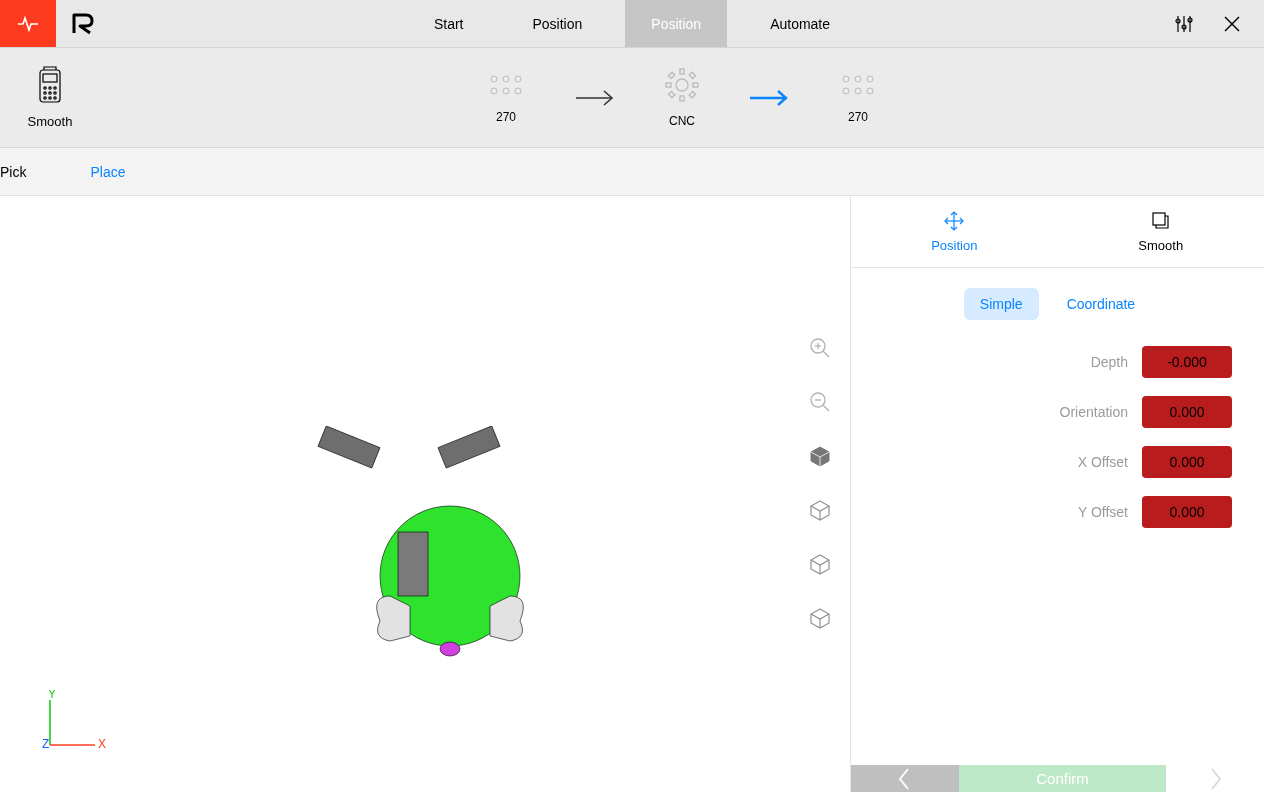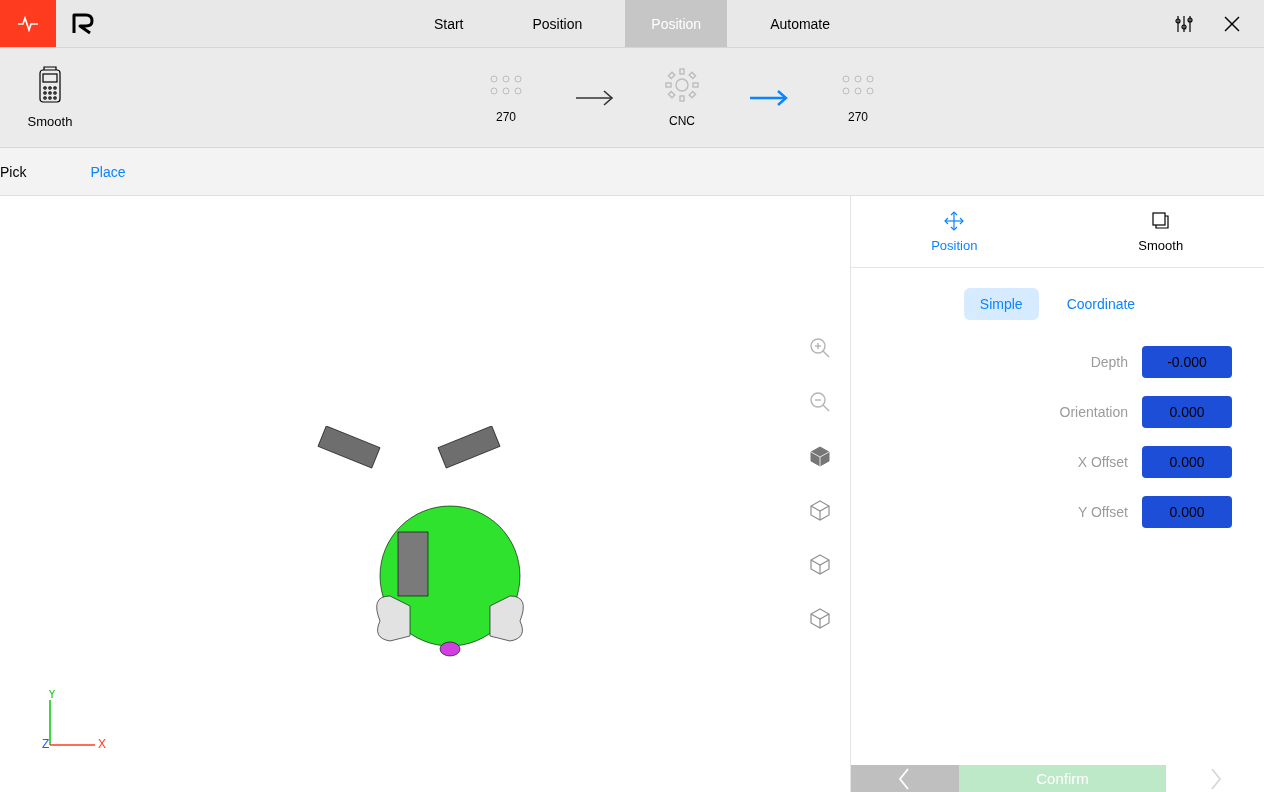--- a/index.html
+++ b/index.html
@@ -46,21 +46,21 @@
   .panel-tab.active { color: #0a84ff; }
 
   
   .mode-row { display: flex; justify-content: center; gap: 12px; margin: 20px 0 26px; }
   .mode-btn { padding: 8px 16px; border-radius: 6px; font-size: 14px; cursor: pointer; color: #0a84ff; }
   .mode-btn.active { background: #d6ebff; text-align: center; }
 
   
   .field-row { display: flex; align-items: center; justify-content: flex-end; gap: 14px; padding: 0 32px 18px 0; }
   .field-label { font-size: 14px; color: #9b9b9b; }
-  .field-value { width: 90px; height: 32px; background: #1d4ed8; border-radius: 4px; display: flex; align-items: center; justify-content: center; font-size: 14px; }
+  .field-value { width: 90px; height: 32px; background: #b91c1c; border-radius: 4px; display: flex; align-items: center; justify-content: center; font-size: 14px; }
 
   
   .panel-footer { margin-top: auto; display: flex; height: 70px; }
   .footer-btn { display: flex; align-items: center; justify-content: center; margin-top: 43px; }
   .footer-prev { width: 108px; background: #bfbfbf; }
   .footer-confirm { flex: 1; background: #bde9c8; color: #fff; font-size: 15px; }
   .footer-next { width: 98px; background: #fff; }
 </style>
 </head>
 <body>

